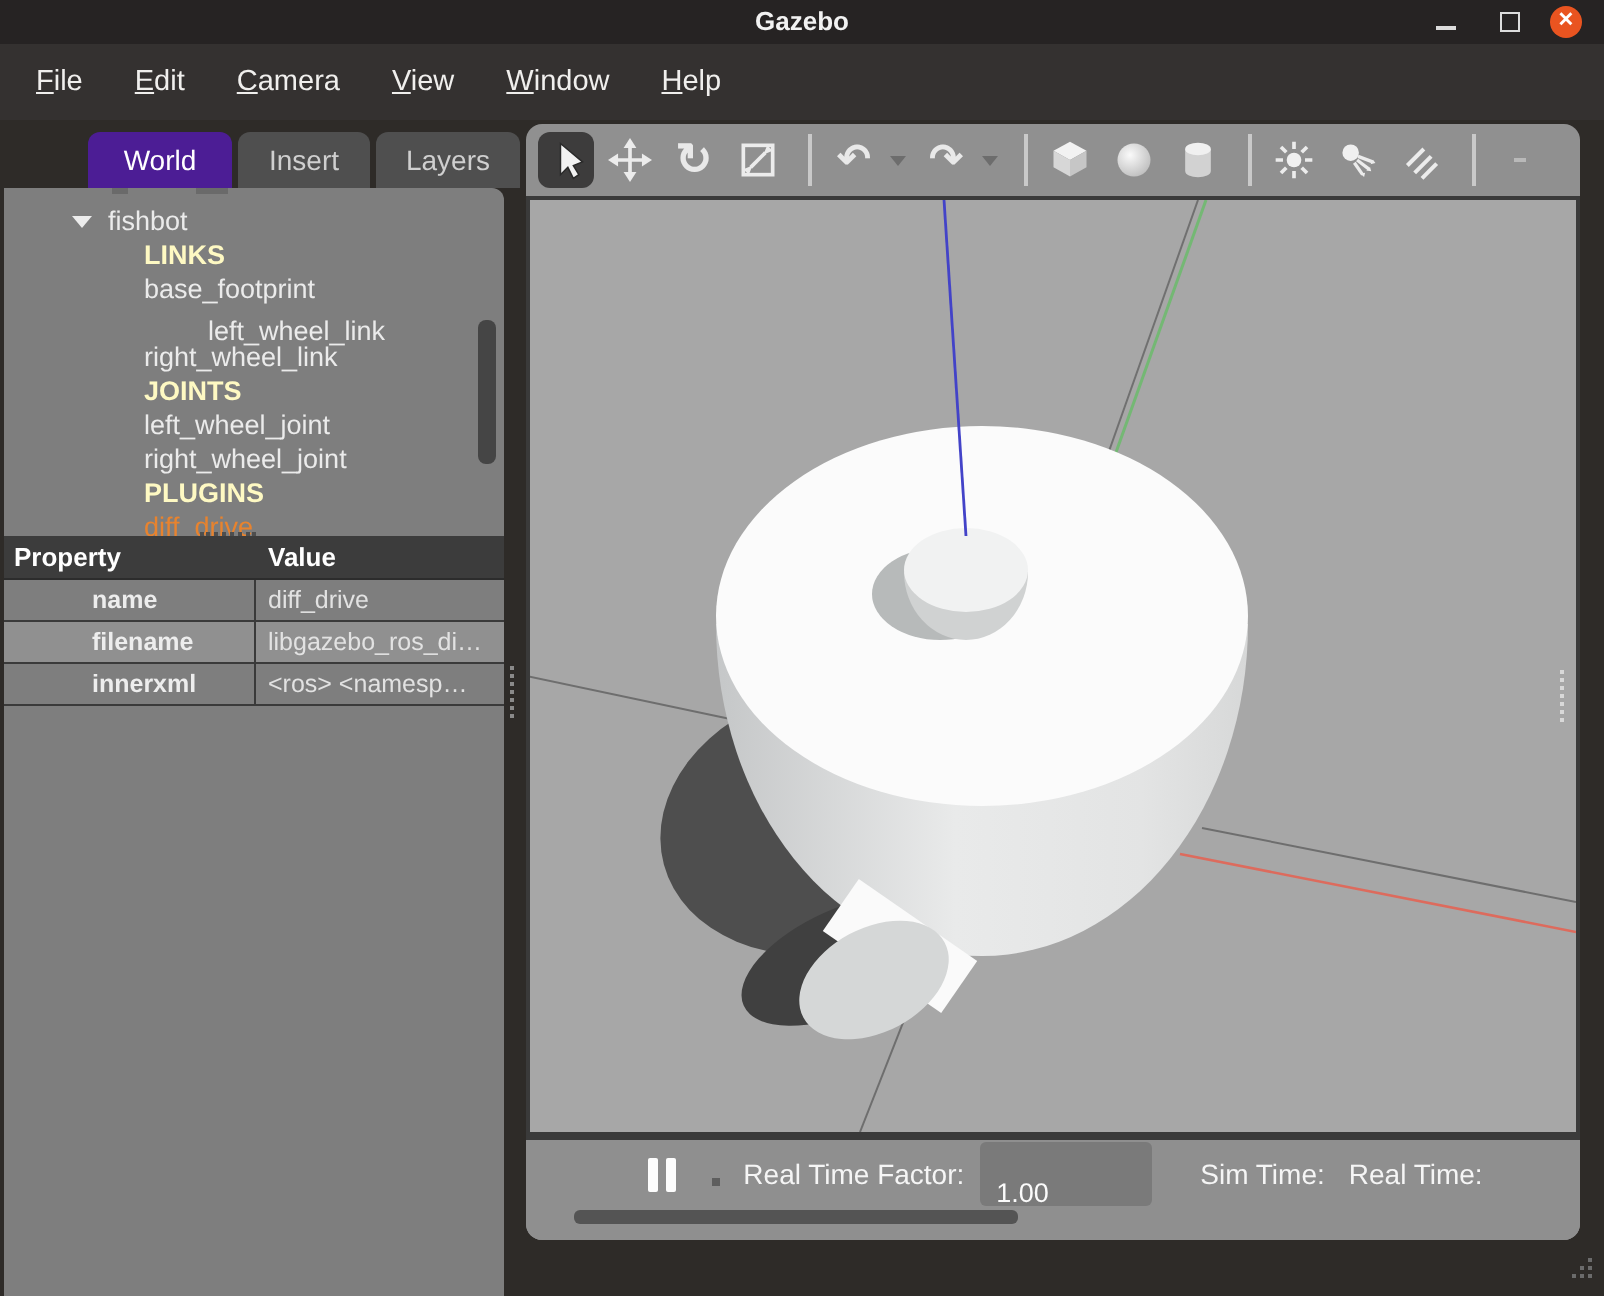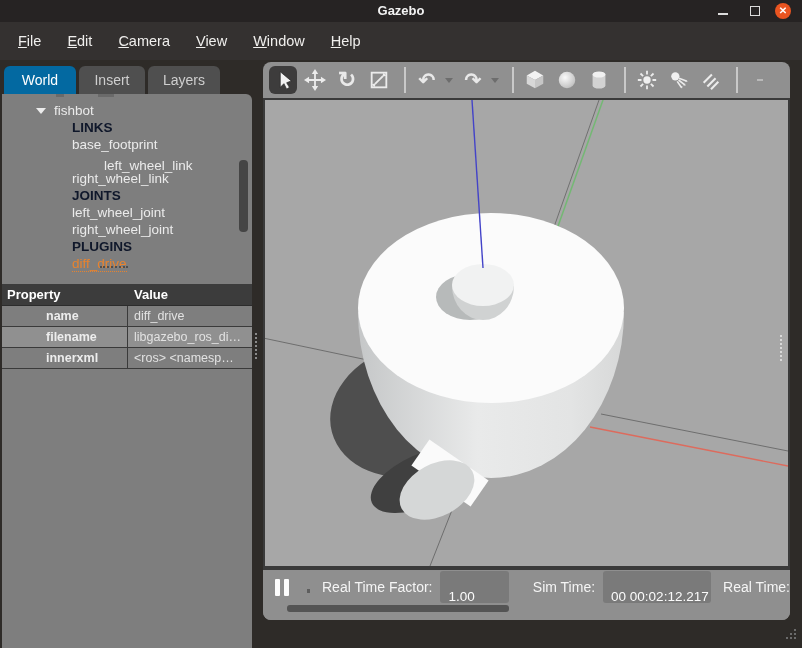--- a/index.html
+++ b/index.html
@@ -20,41 +20,41 @@
   
   .menubar { position:absolute; left:0; top:22px; width:802px; height:38px; background:#343130;
              display:flex; align-items:center; padding-left:8px; }
   .menu-item { color:#f0efed; font-size:14.5px; padding:4px 10px; margin-right:6px; cursor:default; }
   .menu-item u { text-decoration:underline; }
 
   
   .tabbar { position:absolute; left:4px; top:66px; height:28px; display:flex; gap:3px; }
   .tab { height:28px; border-radius:6px 6px 0 0; background:#4f4f4f; color:#cfcfcf;
          font-size:14px; display:flex; align-items:center; justify-content:center; }
-  .tab.active { background:#0369a1; color:#ffffff; }
+  .tab.active { background:#4c1d95; color:#ffffff;margin-left:40px; }
   .tab-world { width:72px; } .tab-insert { width:66px; } .tab-layers { width:72px; }
 
   
   .left-panel { position:absolute; left:2px; top:94px; width:250px; height:634px;
                 background:#7e7e7e; border-radius:0 6px 8px 8px; overflow:hidden; }
   .clip-mark { position:absolute; height:3px; background:#6a6a6a; top:0; }
   .tree-row { position:absolute; height:17px; line-height:17px; font-size:13.5px; color:#ebebeb;
               white-space:nowrap; }
-  .tree-row.section { font-weight:bold; color:#0f172a; }
+  .tree-row.section { font-weight:bold; color:#fef9c3; }
   .tri-down { position:absolute; left:-18px; top:6px; width:0; height:0;
               border-left:5px solid transparent; border-right:5px solid transparent;
               border-top:6px solid #ececec; }
   .tree-sel { color:#e8832e; border-bottom:1px dotted #e8832e; }
   .vscroll { position:absolute; right:4px; top:66px; width:9px; height:72px;
              background:#454545; border-radius:4px; }
   .hsplit-dots { position:absolute; left:98px; top:172px; width:28px; height:0;
                  border-top:2px dotted #4e4e4e; }
 
   
-  .prop-table { position:absolute; left:0; top:190px; width:250px; }
+  .prop-table { position:absolute; left:0; top:174px; width:250px; }
   .prop-header { display:flex; height:22px; background:#3c3c3c; color:#ffffff; font-weight:bold;
                  font-size:13px; align-items:center; border-bottom:1px solid #2c2c2c; }
   .col-prop { width:126px; padding-left:5px; }
   .col-val  { width:124px; padding-left:6px; }
   .prop-row { display:flex; height:21px; align-items:center; font-size:12.5px;
               border-bottom:1px solid #3a3a3a; }
   .prop-row .col-prop { padding-left:44px; font-weight:bold; color:#ededed;
                         border-right:1px solid #3a3a3a; height:100%; display:flex; align-items:center; }
   .prop-row .col-val { color:#e2e2e2; white-space:nowrap; overflow:hidden; }
   .prop-row.hl { background:#909090; }
@@ -323,21 +323,20 @@
   <div class="statusbar">
     <div class="status-row">
       <div class="pause">
           <span></span>
           <span></span>
         </div>
       <div class="step-dot"></div>
       <span class="sb-label">Real Time Factor:</span>
       <span class="sb-field f-rtf">1.00</span>
       <span class="sb-label" style="margin-left:24px;">Sim Time:</span>
-      <span class="sb-field f-sim">00 00:02:12.217</span>
       <span class="sb-label">Real Time:</span>
     </div>
     <div class="hscroll"></div>
   </div>
 </div>
 
 <svg class="grip" width="14" height="14" viewBox="0 0 14 14">
   <g fill="#6b6b6b">
     <rect x="10" y="0" width="2" height="2"></rect>
       <rect x="10" y="4" width="2" height="2"></rect>

